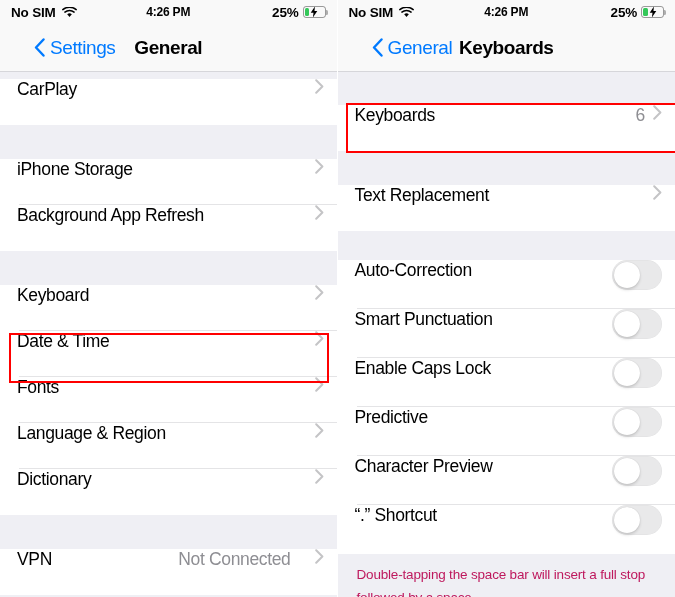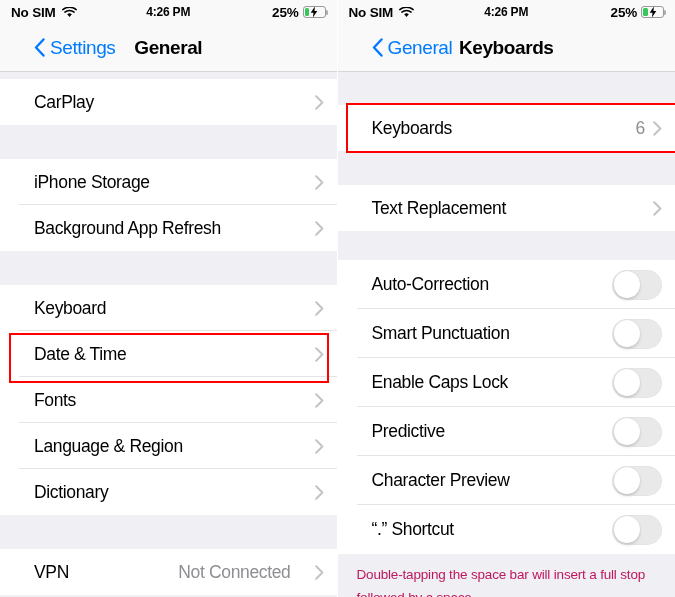--- a/index.html
+++ b/index.html
@@ -65,22 +65,22 @@
     pointer-events:none;
   }
 
   
   .content { position:relative; height:525px; background:#EFEFF4; }
   .group { background:#FFFFFF; }
   .gap { background:#EFEFF4; }
 
   .row {
     position:relative; background:#FFFFFF;
-    display:flex; align-items:center;
-    height:46px; padding-left:34px; padding-right:13px;
+    display:flex; align-items:flex-start;
+    height:46px; padding-left:17px; padding-right:13px;
     cursor:pointer;
   }
   .row .sep {
     position:absolute; left:19px; right:0; bottom:0;
     height:1px; background:#E4E4E6;
   }
   .row-label { font-size:17.5px; color:#000; letter-spacing:-0.35px; flex:1; }
   .row-value { font-size:17.5px; color:#8E8E93; letter-spacing:-0.35px; margin-right:24px; }
   .row-value.count { margin-right:8px; }
   .chev {

